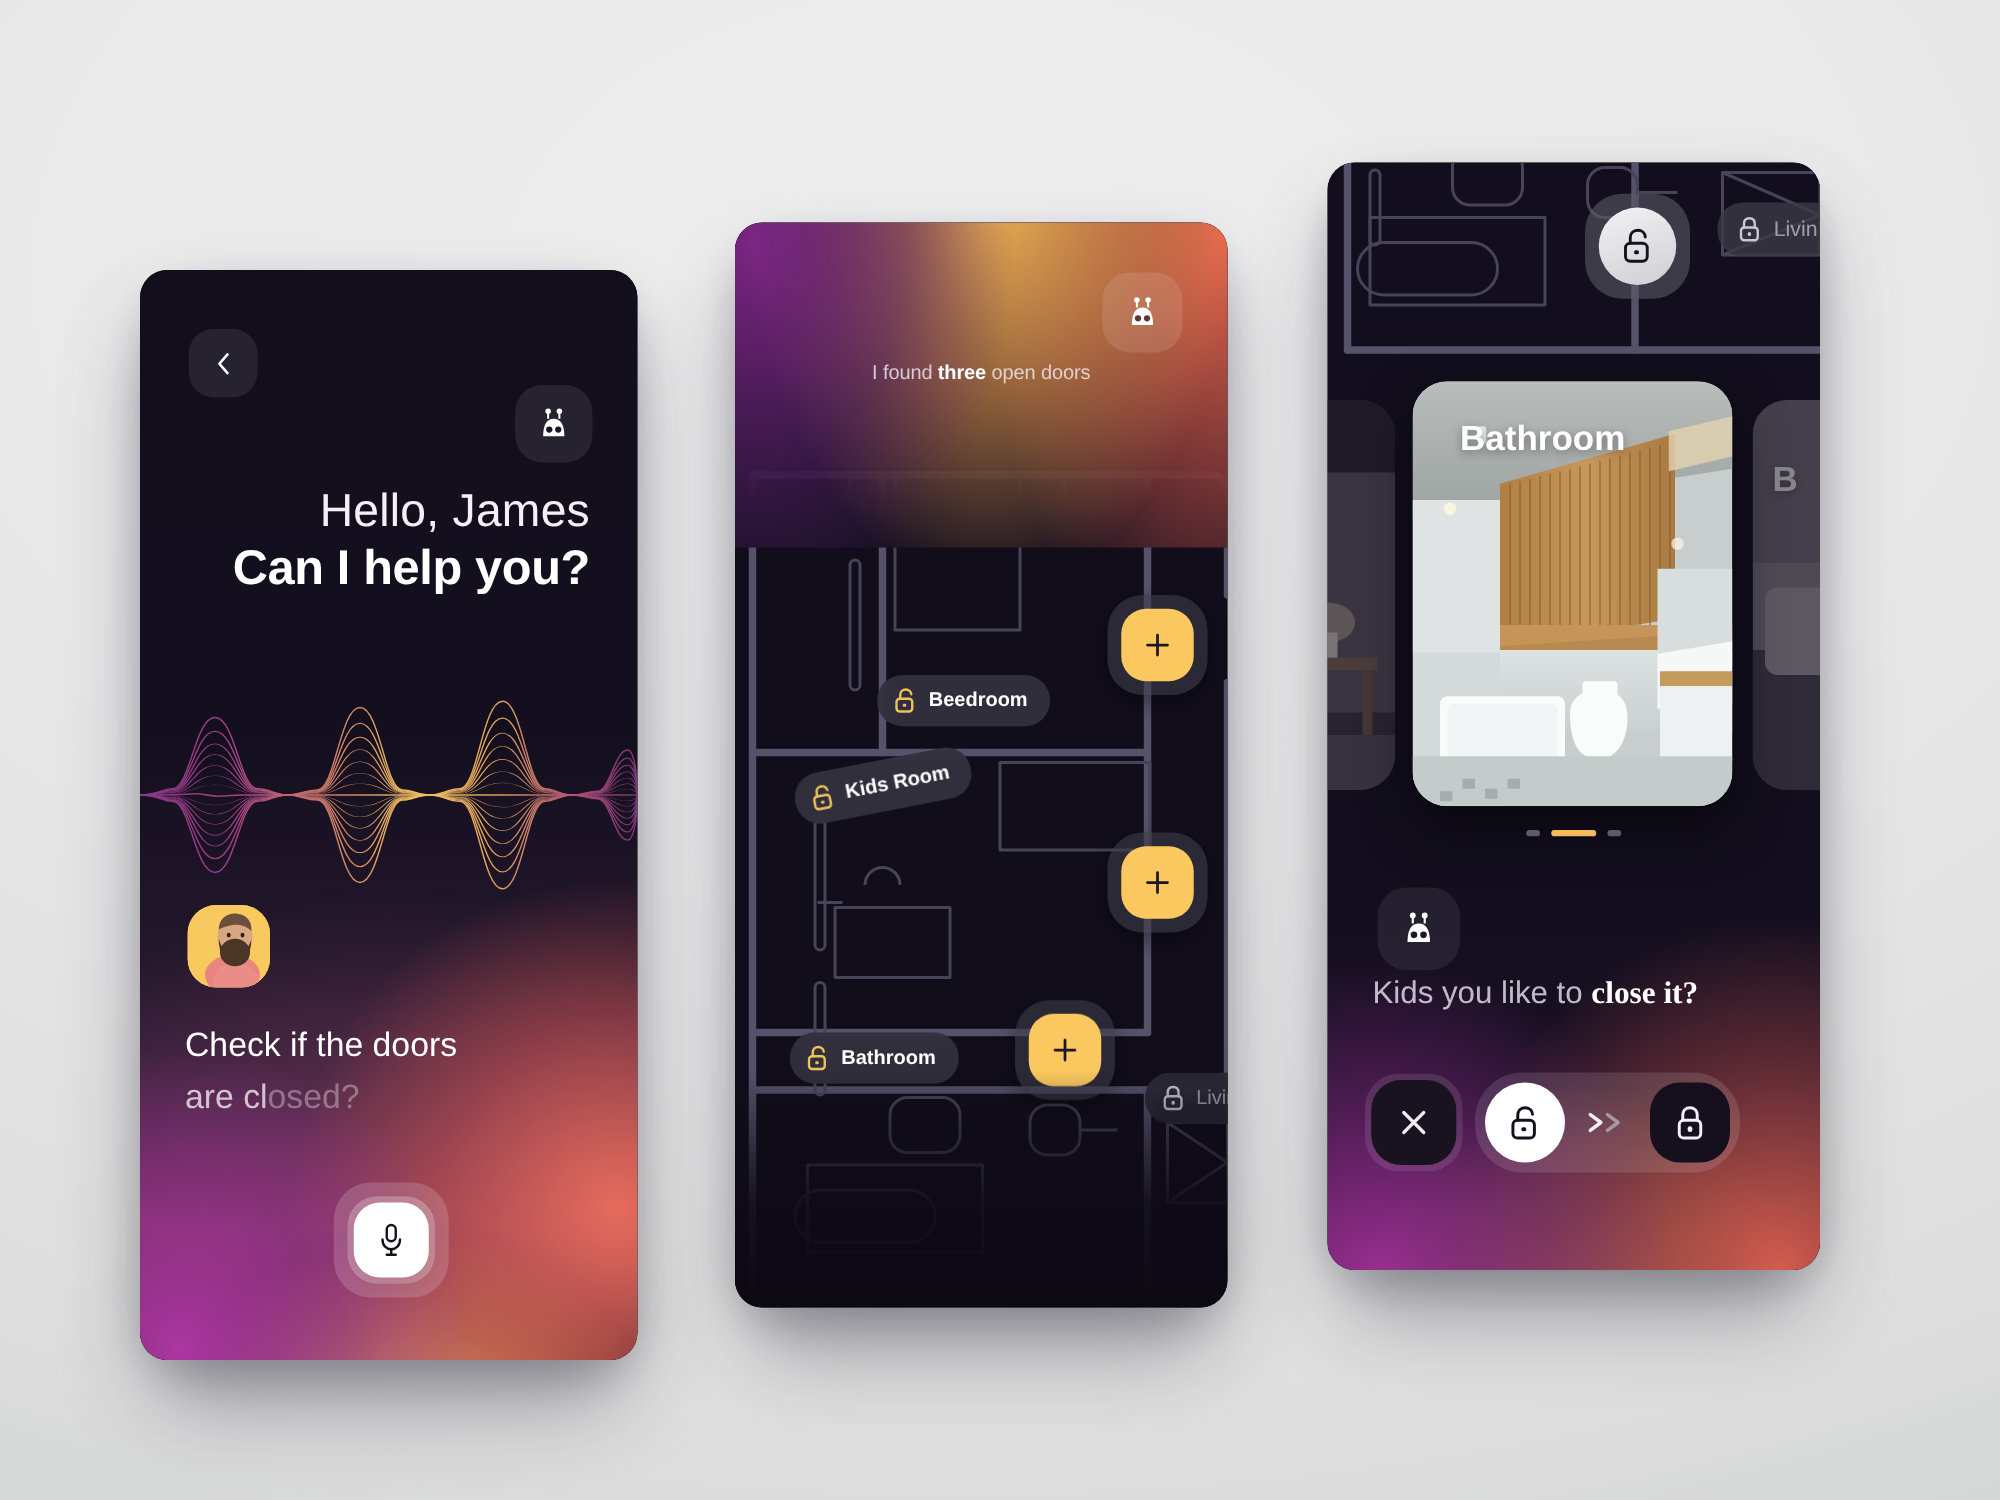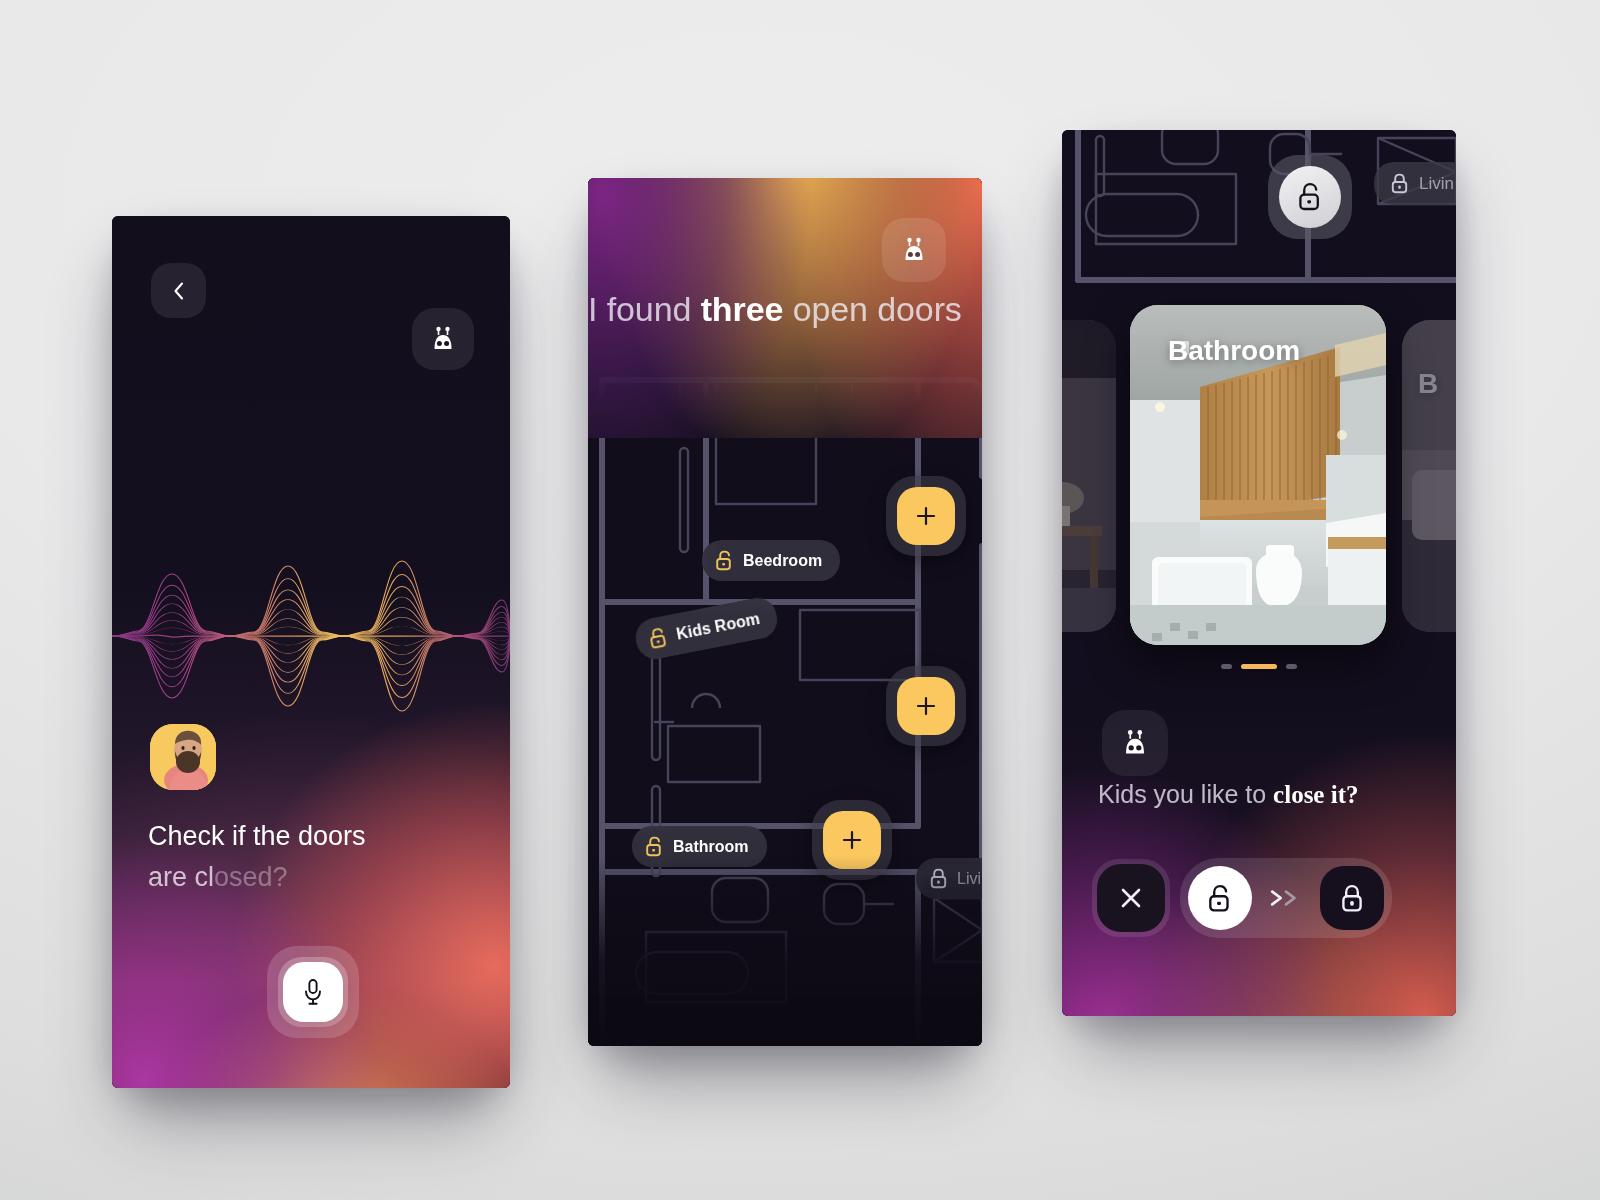--- a/index.html
+++ b/index.html
@@ -9,21 +9,21 @@
     font-family: "Liberation Sans", sans-serif;
   }
   body {
     background: radial-gradient(ellipse 120% 100% at 48% 18%, #ededee 0%, #e9e9ea 42%, #dedede 78%, #d2d3d4 100%);
     position: relative;
   }
 
   
   .phone {
     position: absolute;
-    border-radius: 6px;
+    border-radius: 22px;
     overflow: hidden;
     background: #13101d;
   }
   .phone-shadow {
     position: absolute;
     border-radius: 46px;
     box-shadow: 0 40px 70px -10px rgba(40,40,55,.42), 0 14px 28px rgba(40,40,55,.18);
   }
 
   #phone1 { left: 112px; top: 216px; width: 398px; height: 872px; }
@@ -94,21 +94,21 @@
       radial-gradient(ellipse 58% 160% at 100% 2%, rgba(235,104,78,1) 0%, rgba(198,82,72,.55) 48%, rgba(50,22,35,0) 88%),
       linear-gradient(180deg, rgba(20,14,28,0) 40%, #130f1e 86%);
   }
   .p2-bot-btn {
     position: absolute; right: 36px; top: 40px; width: 64px; height: 64px;
     border-radius: 22px; background: rgba(255,255,255,.11);
     display:flex; align-items:center; justify-content:center;
   }
   .p2-headline {
     position: absolute; left: 0; width: 100%; top: 112px;
-    text-align: left; font-size: 34px; letter-spacing: -.1px;
+    text-align: center; font-size: 16px; letter-spacing: -.1px;
     color: rgba(240,236,245,.80); font-weight: 300;
   }
   .p2-headline b { color: #ffffff; font-weight: 700; }
   .p2-plan { position: absolute; left: 0; top: 178px; width: 394px; height: 700px; }
   .p2-bottom-fade {
     position: absolute; left:0; bottom:0; width:100%; height: 190px;
     background: linear-gradient(180deg, rgba(17,13,26,0) 0%, rgba(14,11,22,.88) 55%, #0c0913 100%);
   }
 
   
@@ -243,20 +243,24 @@
         <circle cx="21.5" cy="4" r="2.2" fill="#fff"></circle>
         <rect x="11.7" y="5" width="1.6" height="5" fill="#fff"></rect>
         <rect x="20.7" y="5" width="1.6" height="5" fill="#fff"></rect>
         <path d="M8.5 24 C8.5 14 12 10 17 10 C22 10 25.5 14 25.5 24 Z" fill="#fff"></path>
         <circle cx="13.4" cy="18.6" r="2.5" fill="#1b1525"></circle>
         <circle cx="20.6" cy="18.6" r="2.5" fill="#1b1525"></circle>
       </svg>
     </span>
   </div>
 
+  <div class="p1-greet">
+    <span class="l1">Hello, James</span>
+    <span class="l2">Can I help you?</span>
+  </div>
 
   <div class="p1-wave">
     <svg width="398" height="200" viewBox="0 0 398 200">
       <defs>
         <linearGradient id="wg" x1="0" y1="0" x2="1" y2="0">
           <stop offset="0%" stop-color="#8e3a8a"></stop>
           <stop offset="18%" stop-color="#a9418c"></stop>
           <stop offset="38%" stop-color="#d4806a"></stop>
           <stop offset="55%" stop-color="#f6c462"></stop>
           <stop offset="72%" stop-color="#e9a85f"></stop>

